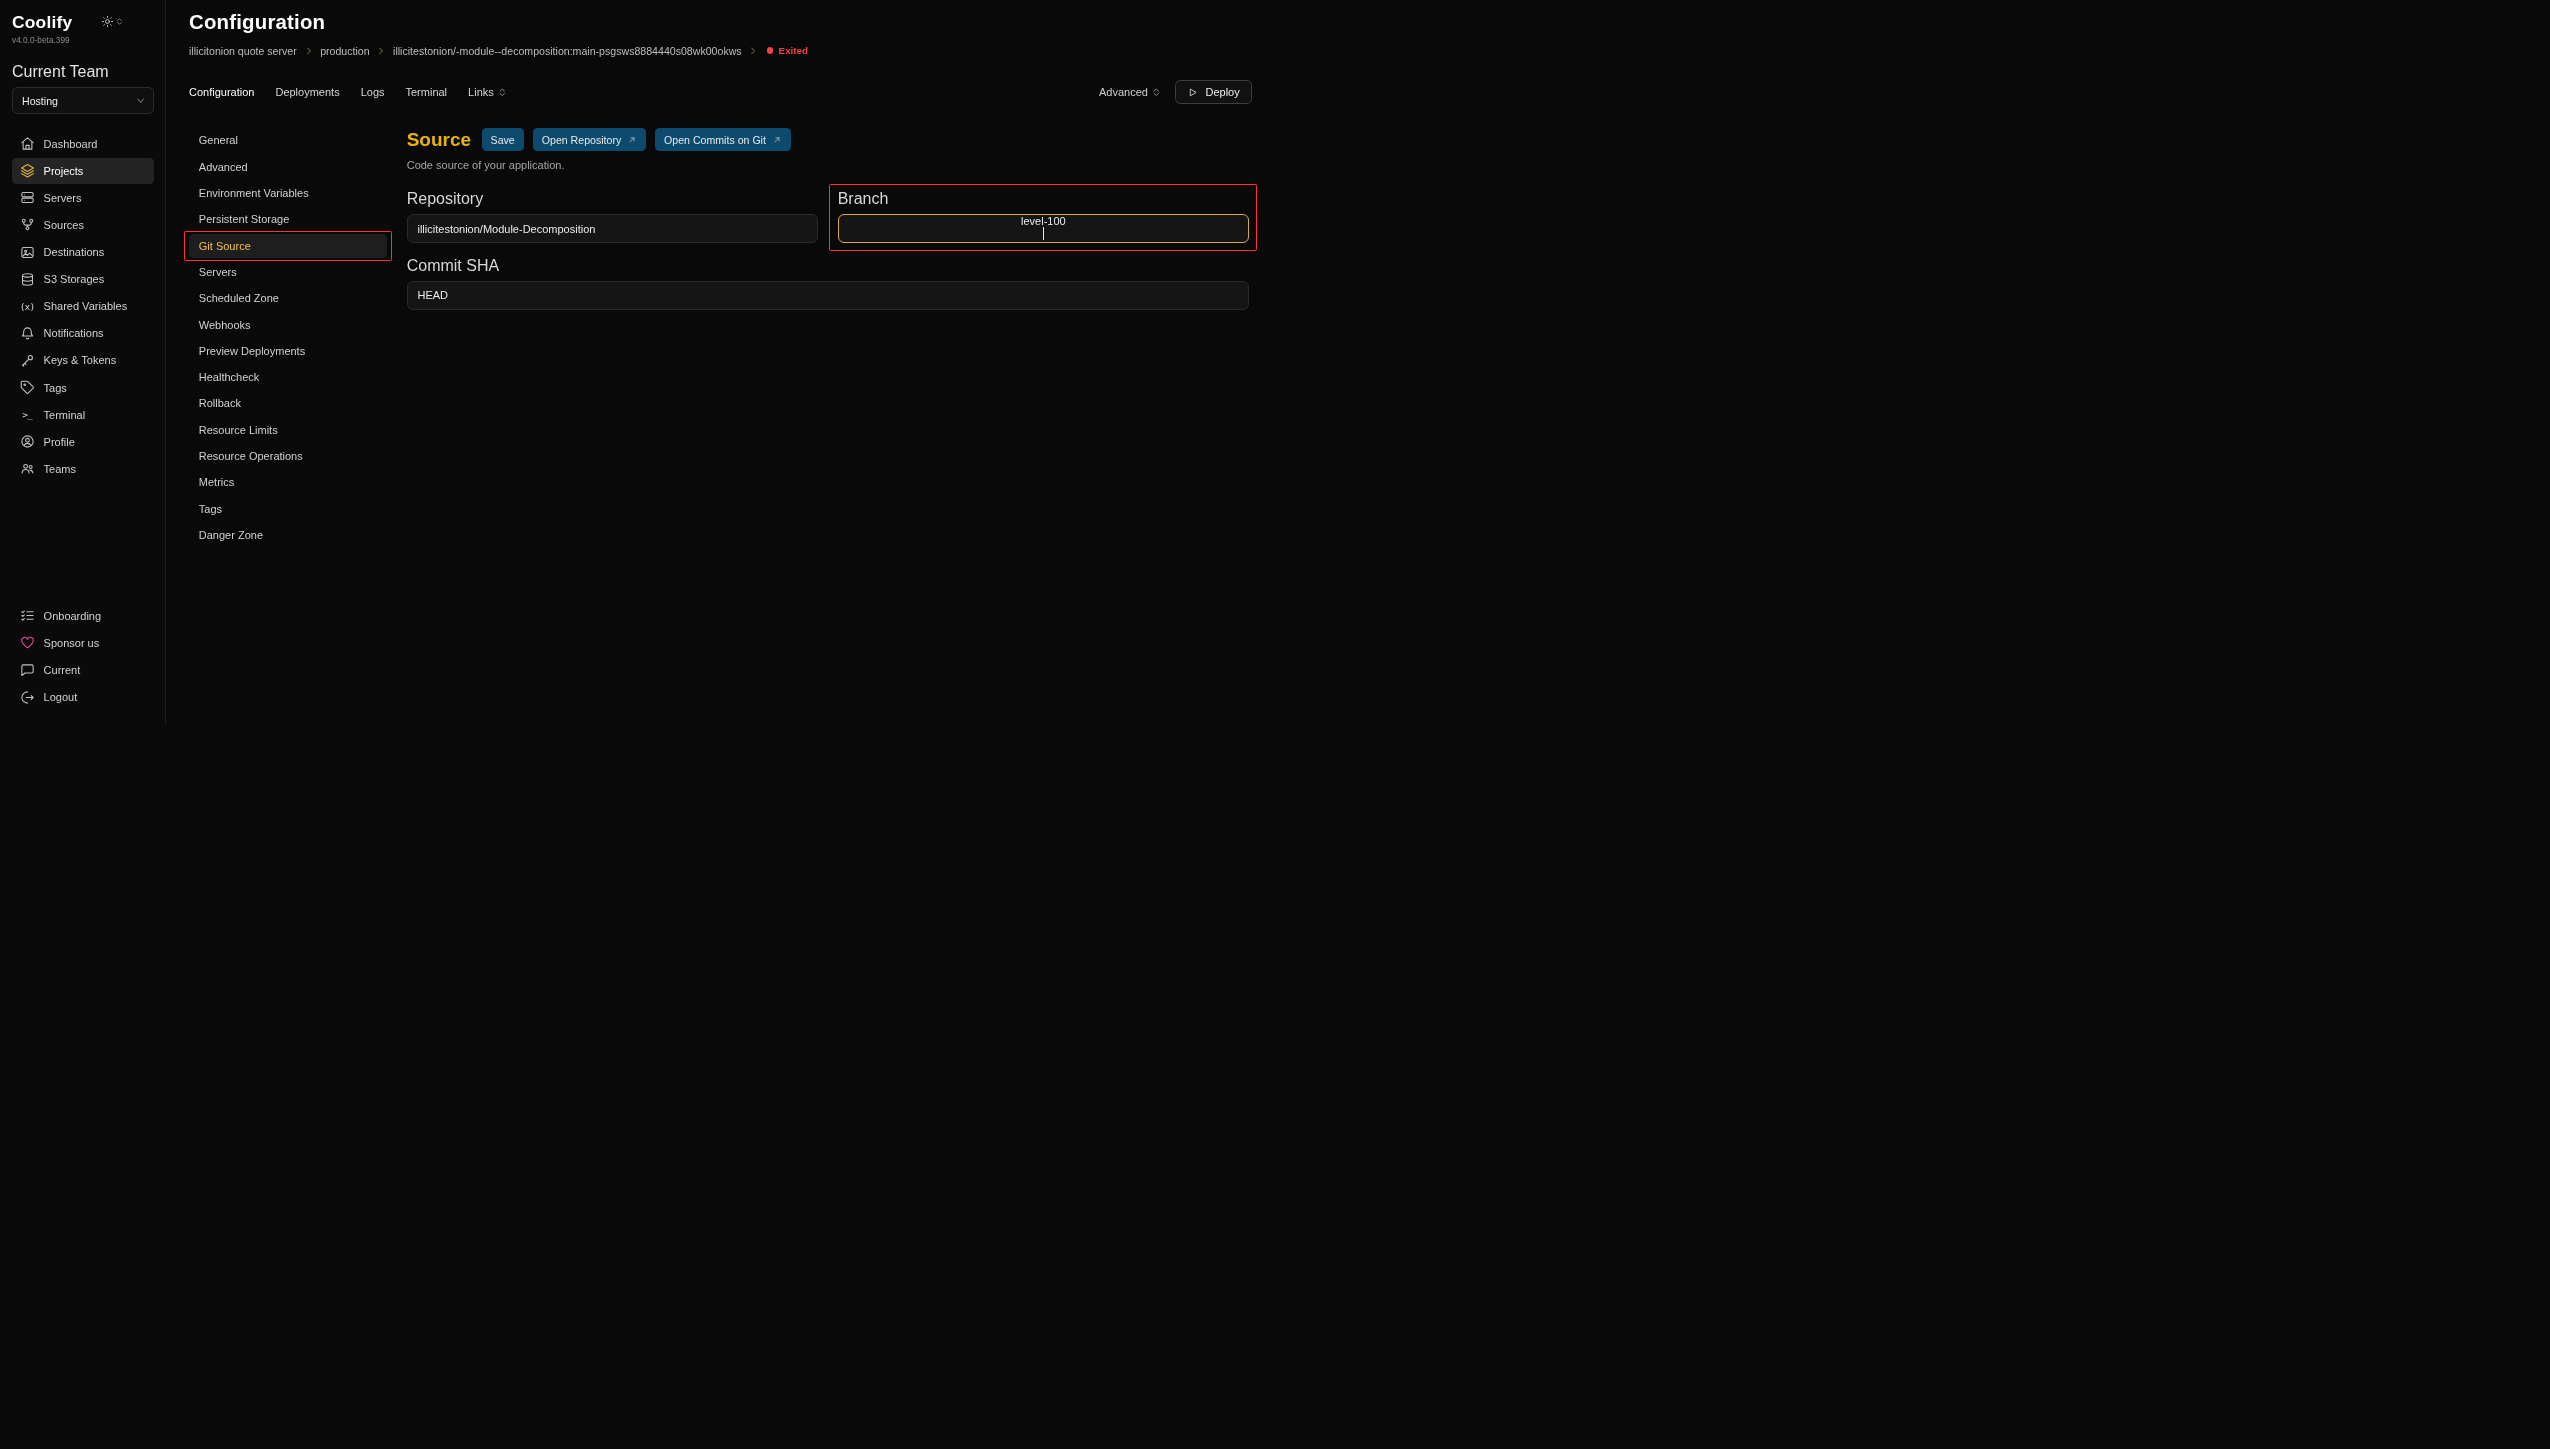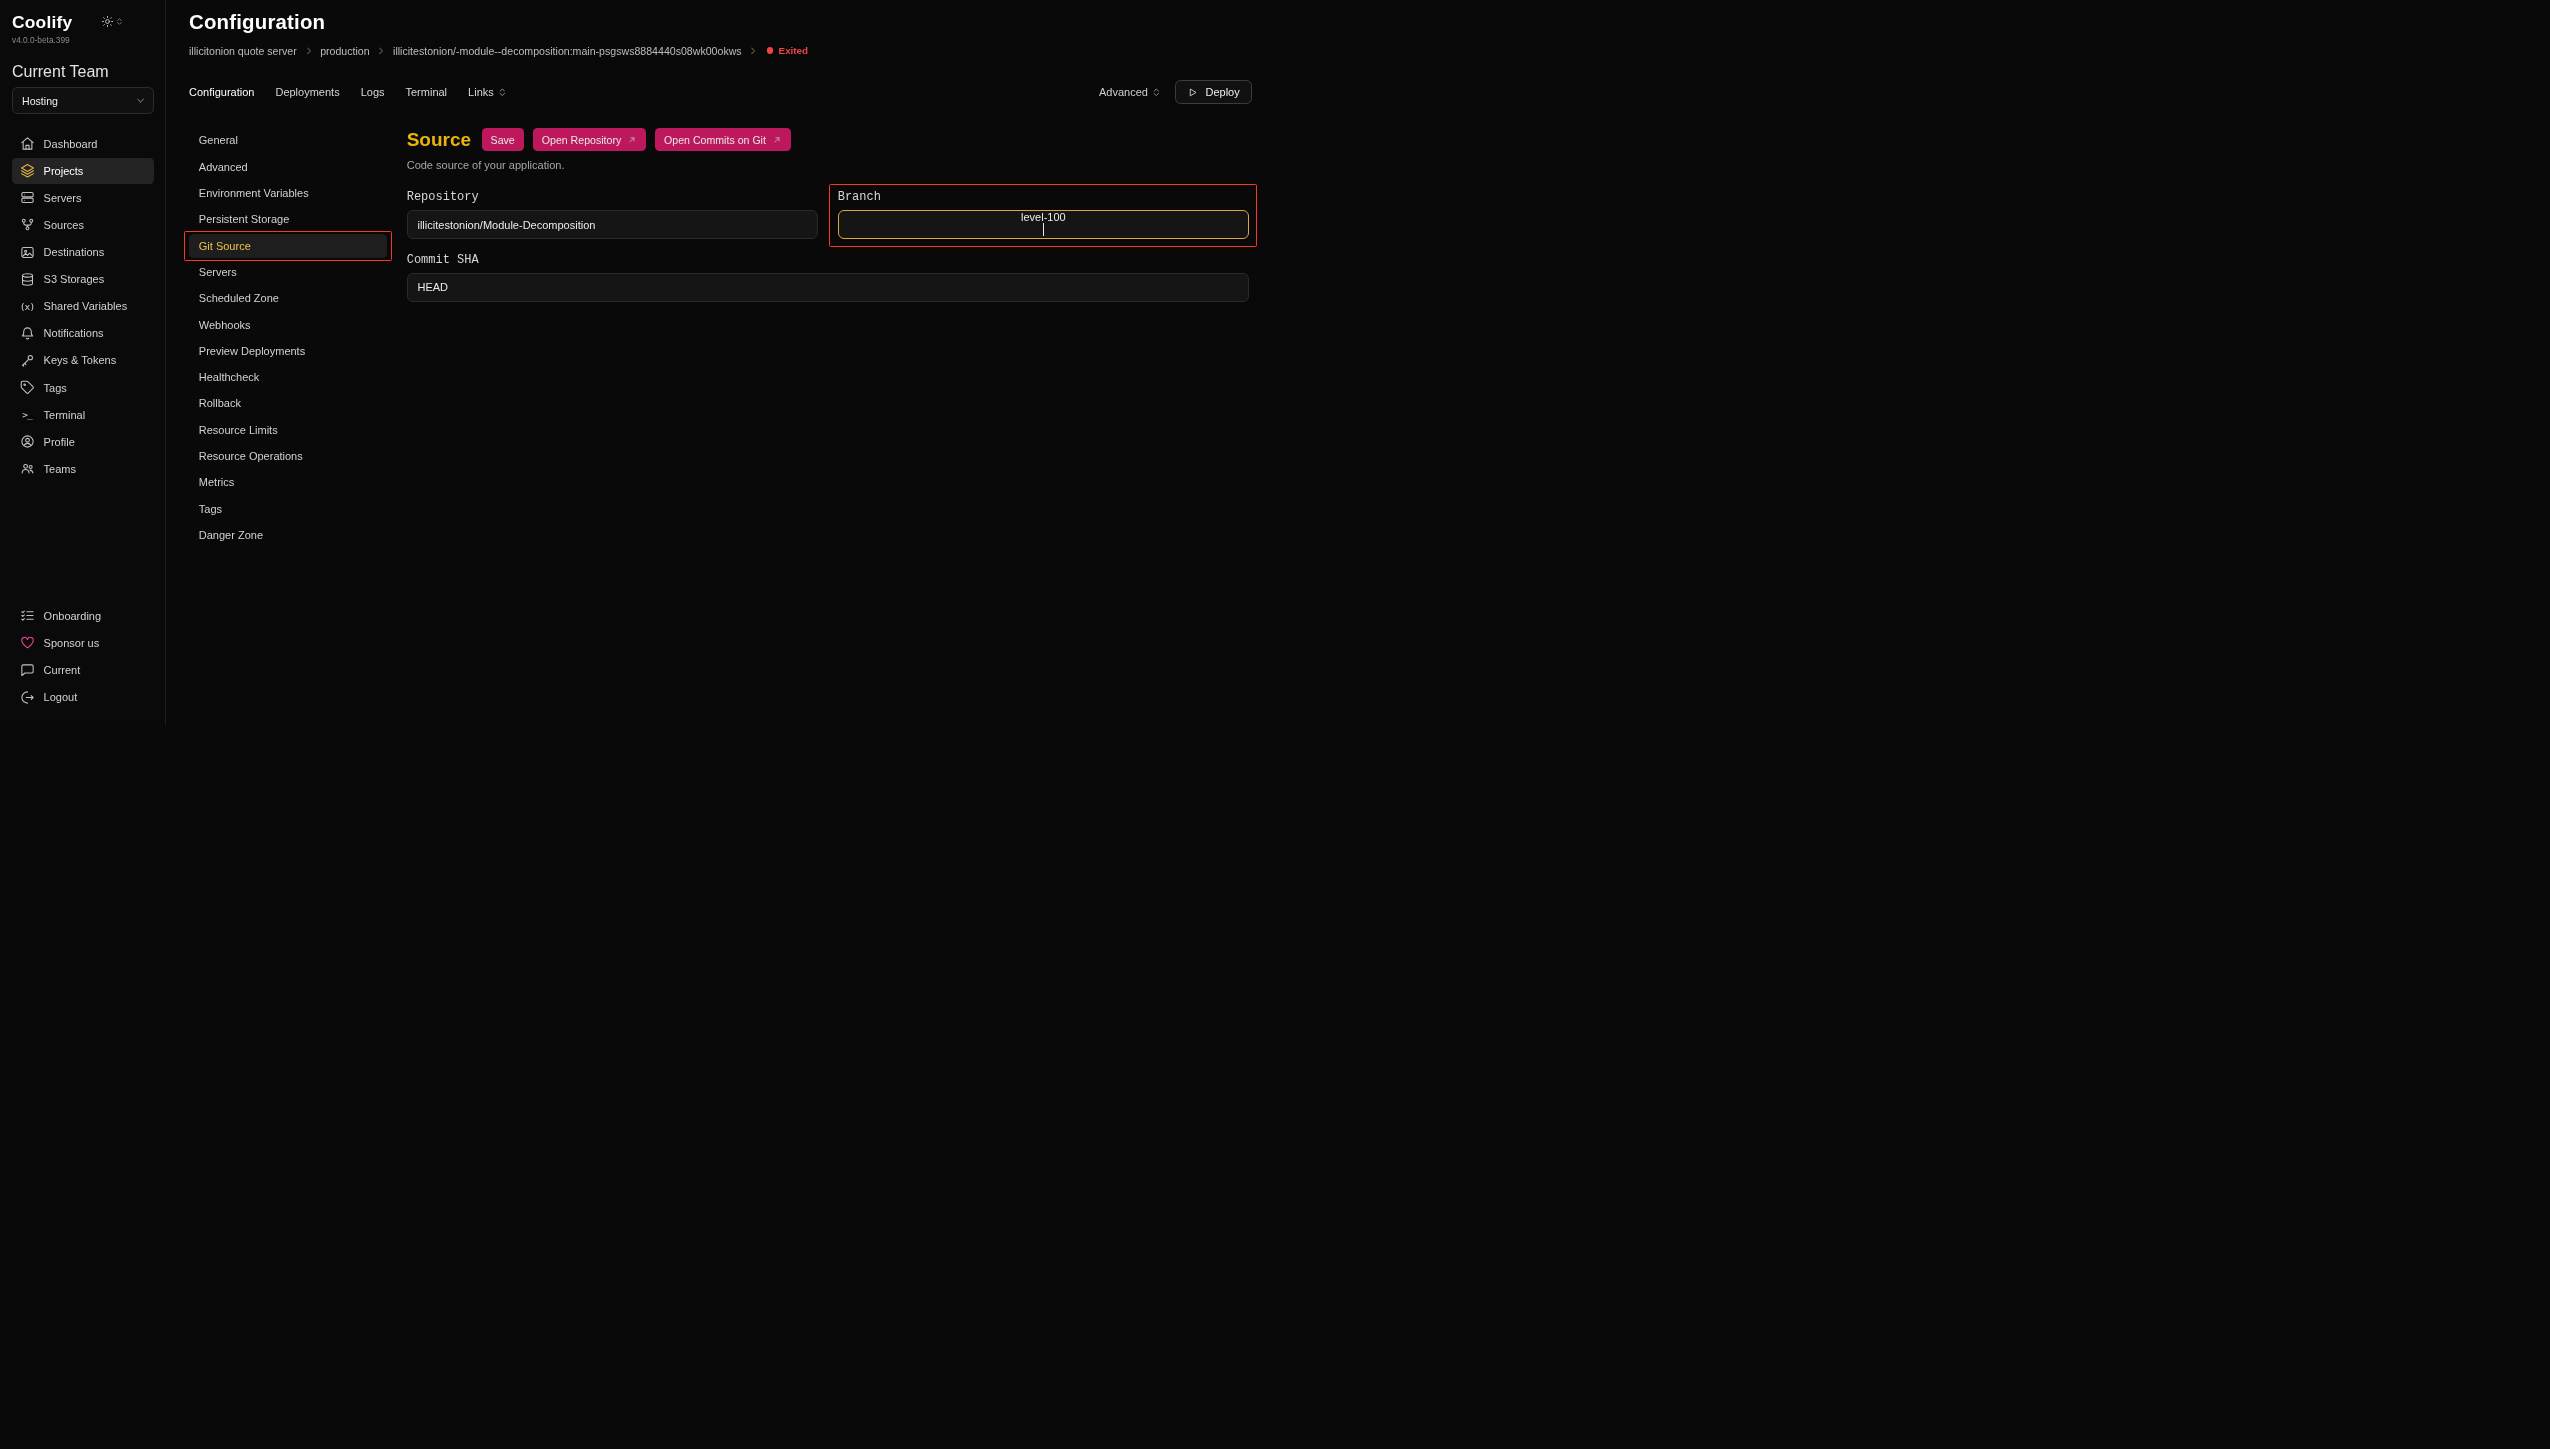--- a/index.html
+++ b/index.html
@@ -70,30 +70,30 @@
   .subnav-item {
     padding:6px 9.8px; border-radius:4.5px; color:#d2d2d2; cursor:pointer; margin-bottom:2.3px;
     position:relative; font-size:11px;
   }
   .subnav-item.active { background:#1e1e1e; color:#f2c14e; }
 
   .form-col { flex:1; min-width:0; padding-right:3px; }
   .source-head { display:flex; align-items:center; gap:9px; }
   .source-title { font-size:19px; font-weight:800; color:#eab308; margin-right:1.5px; }
   .btn {
-    background:#be185d; border:none; border-radius:4.5px; color:#e8e8e8; font-size:10.6px;
+    background:#0c4a6e; border:none; border-radius:4.5px; color:#e8e8e8; font-size:10.6px;
     padding:5.3px 9px; cursor:pointer; display:flex; align-items:center; gap:6px;
     font-family:inherit;
   }
   .btn .icon { width:9.8px; height:9.8px; color:#b9b9b9; }
   .source-desc { color:#a6a6a6; margin-top:7.6px; font-size:11px; }
 
   .field-row { display:flex; gap:19.7px; margin-top:19.7px; align-items:flex-start; }
   .field { flex:1; min-width:0; }
-  .field-label { font-size:12px; color:#d8d8d8; margin-bottom:6px;font-family:Liberation Mono, monospace; }
+  .field-label { font-size:16px; color:#d8d8d8; margin-bottom:6px; }
   .input, input.input {
     width:100%; height:29px; background:#151515; border:0.8px solid #2a2a2a; border-radius:6px;
     padding:0 9.8px; color:#ebebeb; font-size:11px; font-family:inherit;
     display:flex; align-items:center; outline:none;
   }
   .input.focused { border-color:#d9a83f;flex-direction:column; }
   .caret { display:inline-block; width:1.1px; height:13px; background:#e8e8e8; margin-left:0.8px; vertical-align:middle; }
   .field.full { margin-top:13.6px; }
 
   

